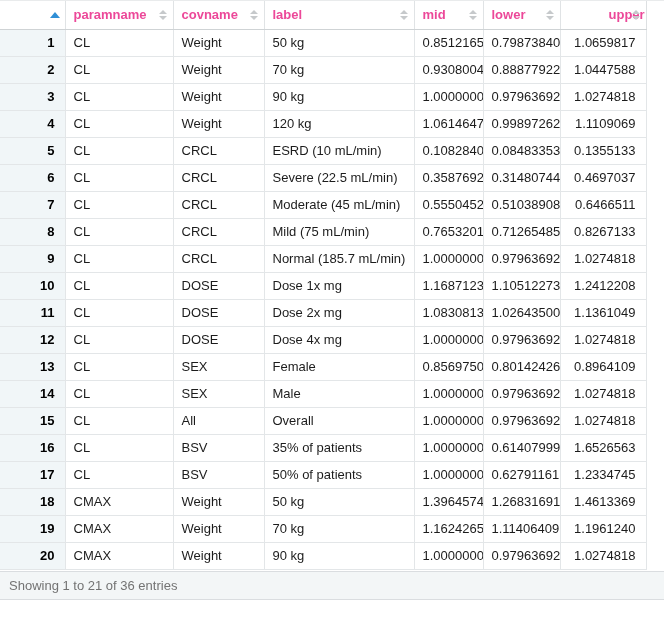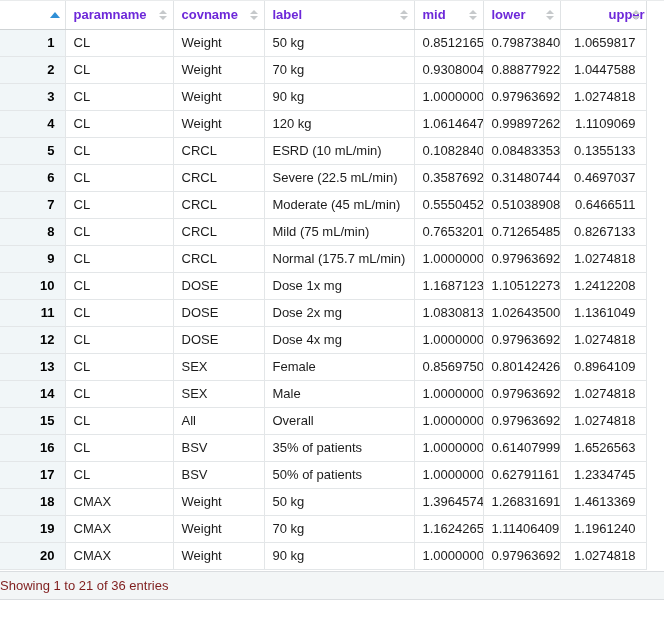--- a/index.html
+++ b/index.html
@@ -24,21 +24,21 @@
   col.c-label{width:150px;}
   col.c-mid{width:69px;}
   col.c-lower{width:77px;}
   col.c-upper{width:86px;}
 
   thead th{
     position:relative;
     height:28px;
     background:#fff;
     font-weight:bold;
-    color:#6d28d9;
+    color:#ec4899;
     text-align:left;
     padding:0 20px 0 8px;
     border-right:1px solid #e0e3e5;
     border-bottom:1px solid #cfd3d5;
     box-sizing:border-box;
     white-space:nowrap;
     overflow:hidden;
     cursor:pointer;
   }
   thead th:last-child{border-right:1px solid #dde0e2;padding-left:48px;}
@@ -78,21 +78,22 @@
     border-bottom:6px solid #2f8fd6;
   }
 
   .dt-info{
     width:664px;height:29px;
     box-sizing:border-box;
     background:#f3f6f7;
     border-top:1px solid #dadde0;
     border-bottom:1px solid #dadde0;
     line-height:27px;
-    color:#7f1d1d;
+    padding-left:9px;
+    color:#737373;
     margin-top:1px;
   }
 </style>
 </head>
 <body>
 
 <div class="dt-container">
   <table class="dataTable">
     <colgroup>
       <col class="c-num">
@@ -222,21 +223,21 @@
         <td>CRCL</td>
         <td>Mild (75 mL/min)</td>
         <td class="num">0.7653201</td>
         <td class="num">0.71265485</td>
         <td class="num">0.8267133</td>
       </tr>
       <tr>
         <td class="rownum">9</td>
         <td>CL</td>
         <td>CRCL</td>
-        <td>Normal (175.7 mL/min)</td>
+        <td>Normal (185.7 mL/min)</td>
         <td class="num">1.0000000</td>
         <td class="num">0.97963692</td>
         <td class="num">1.0274818</td>
       </tr>
       <tr>
         <td class="rownum">10</td>
         <td>CL</td>
         <td>DOSE</td>
         <td>Dose 1x mg</td>
         <td class="num">1.1687123</td>

